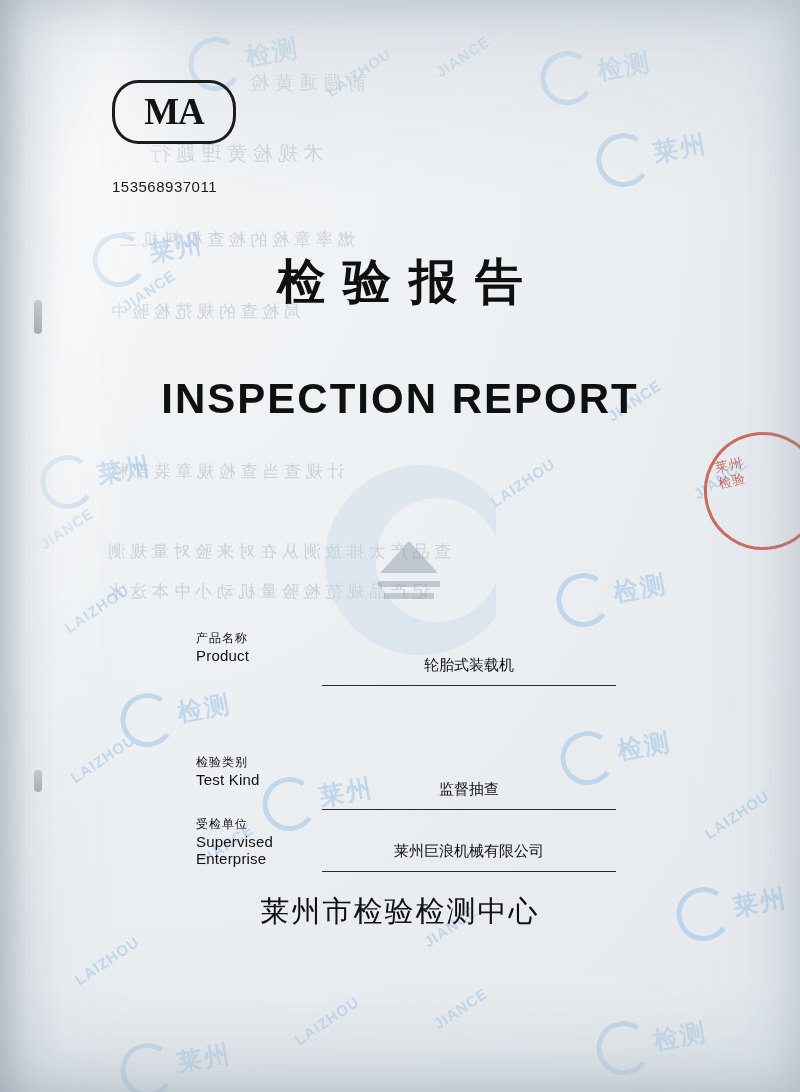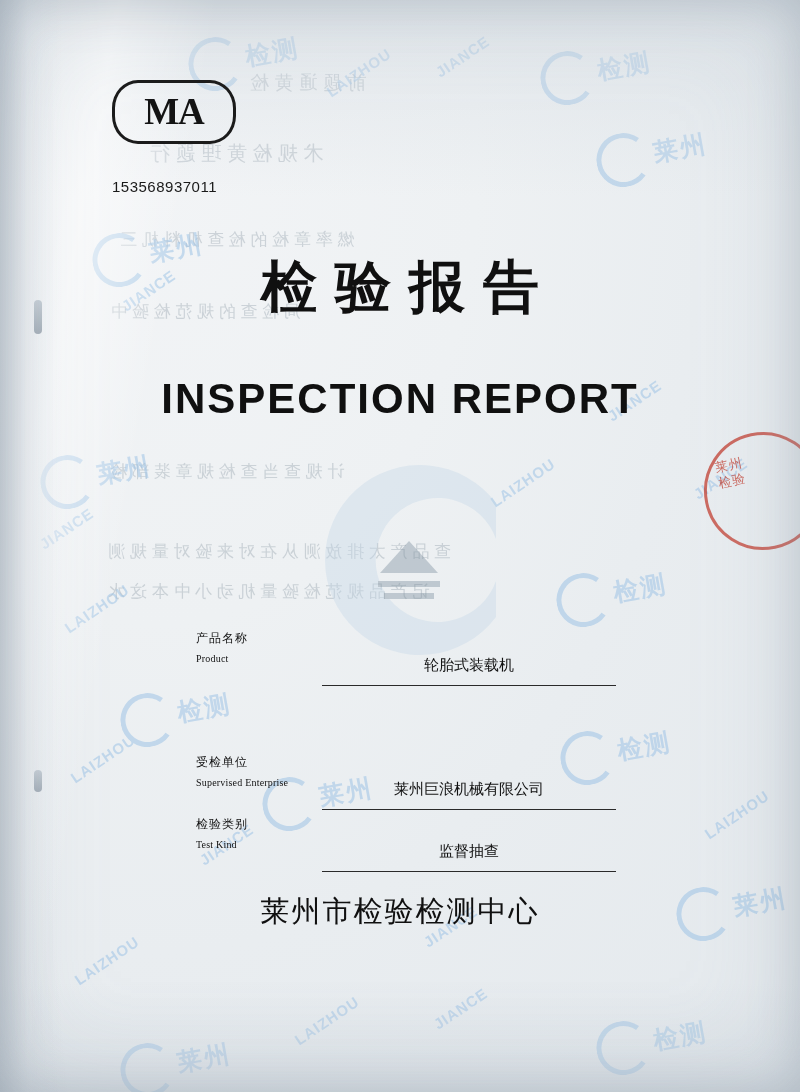--- a/index.html
+++ b/index.html
@@ -134,21 +134,21 @@
     color: #1a1a1a;
   }
 
   .title-cn {
     position: absolute;
     left: 0; right: 0;
     top: 250px;
     text-align: center;
     font-family: "Liberation Sans", sans-serif;
     font-weight: bold;
-    font-size: 56px;
+    font-size: 48px;
     letter-spacing: 18px;
     text-indent: 18px;
     color: #101010;
   }
   .title-en {
     position: absolute;
     left: 0; right: 0;
     top: 375px;
     text-align: center;
     font-family: "Liberation Sans", sans-serif;
@@ -208,24 +208,23 @@
     left: 0;
     width: 150px;
   }
   .label-cn {
     font-family: "Liberation Sans", sans-serif;
     font-size: 12px;
     color: #111;
     letter-spacing: 1px;
   }
   .label-en {
-    font-family: Liberation Serif, serif;
-    font-size: 10px;
+    font-family: Liberation Sans, sans-serif;
+    font-size: 15px;
     color: #111;
-    margin-top: 6px;
     letter-spacing: 0.2px;
   }
   .field-value {
     position: absolute;
     left: 126px;
     right: 0;
     top: 18px;
     height: 38px;
     border-bottom: 1px solid #2a2a2a;
     text-align: center;
@@ -345,32 +344,32 @@
         <div class="label-en">Product</div>
       </div>
       <div class="field-value">轮胎式装载机</div>
     </div>
 
     <div class="field-row">
     </div>
 
     <div class="field-row">
       <div class="field-label">
+        <div class="label-cn">检验类别</div>
+        <div class="label-en">Test Kind</div>
+      </div>
+      <div class="field-value">监督抽查</div>
+    </div>
+
+    <div class="field-row">
+      <div class="field-label">
         <div class="label-cn">受检单位</div>
         <div class="label-en">Supervised Enterprise</div>
       </div>
       <div class="field-value">莱州巨浪机械有限公司</div>
     </div>
 
-    <div class="field-row">
-      <div class="field-label">
-        <div class="label-cn">检验类别</div>
-        <div class="label-en">Test Kind</div>
-      </div>
-      <div class="field-value">监督抽查</div>
-    </div>
-
   </div>
 
   <div class="org-cn">莱州市检验检测中心</div>
 
   <div class="edge-shadow"></div>
 </div>
 
 </body></html>

